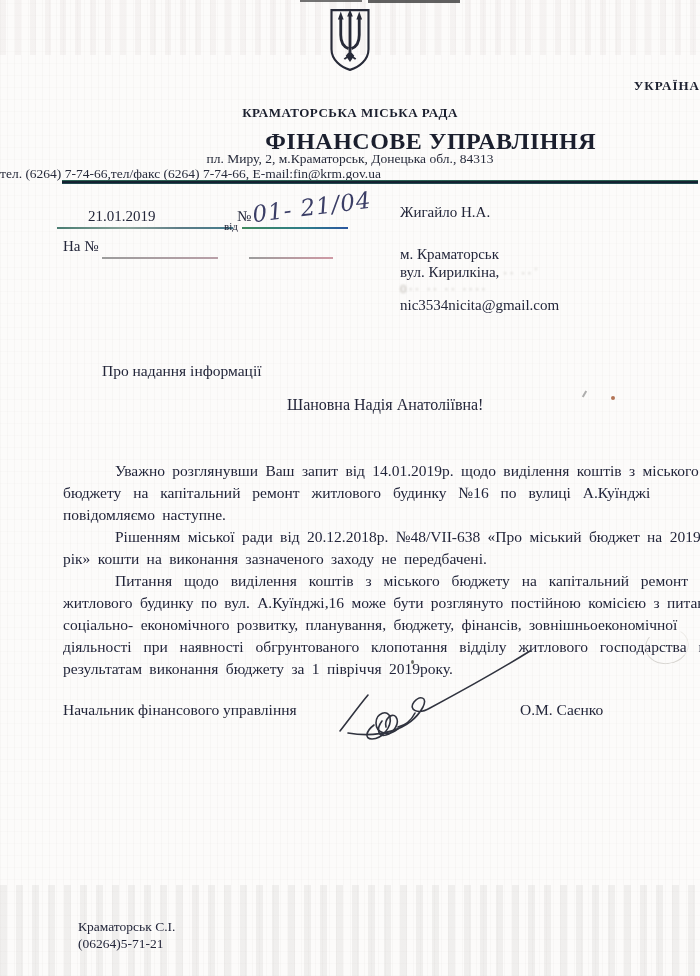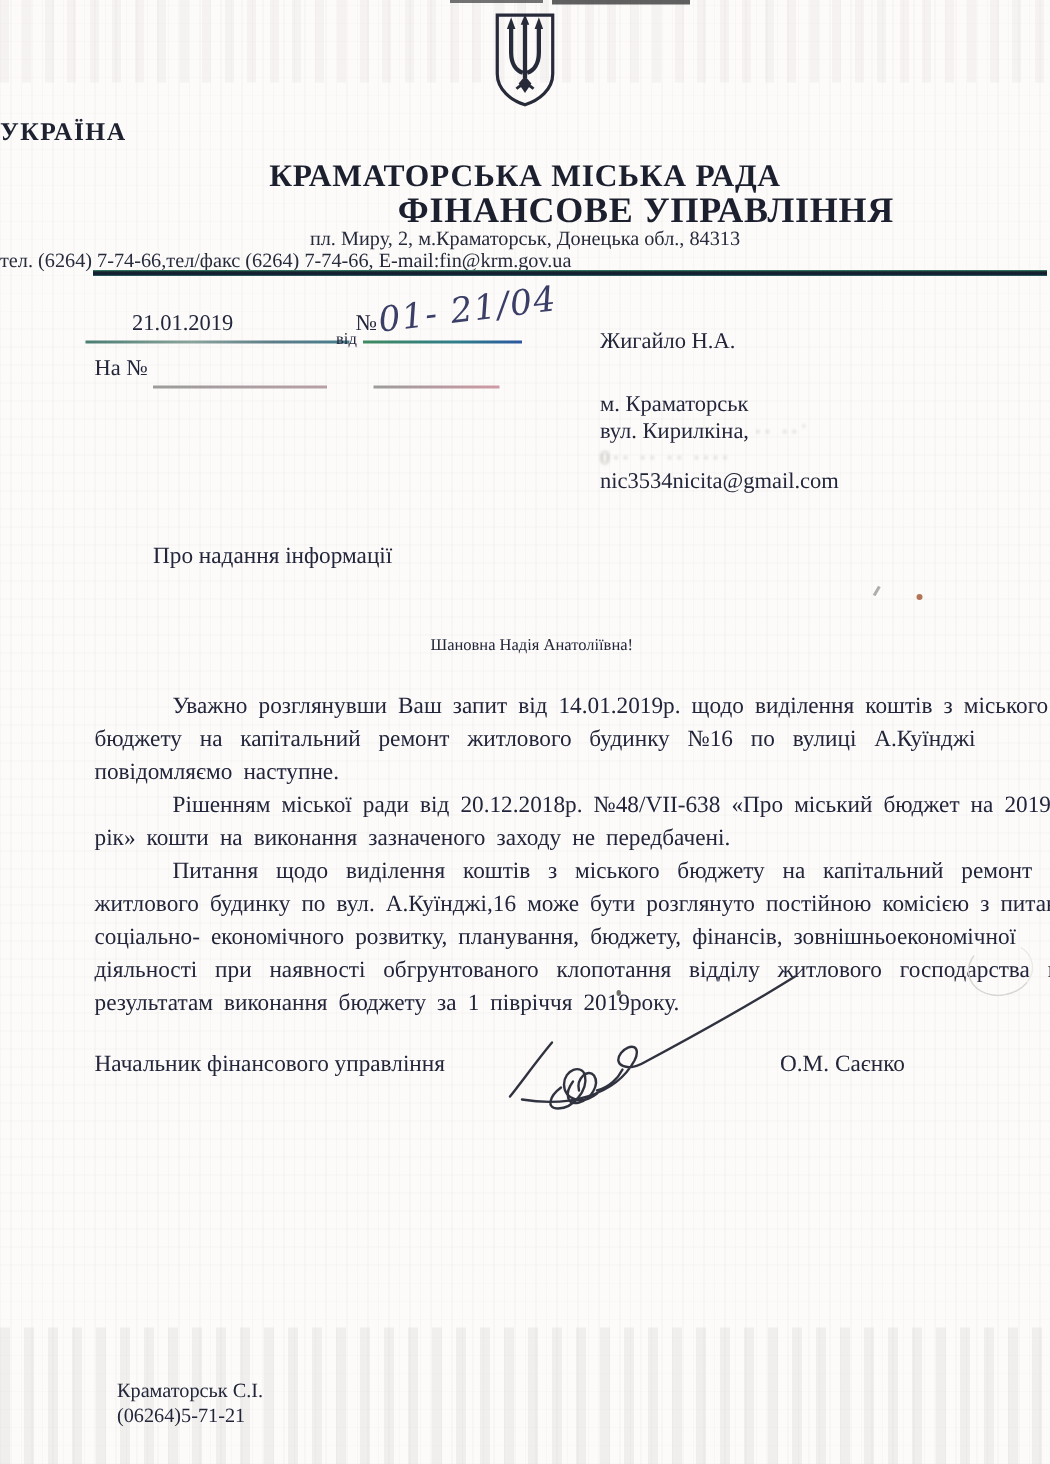--- a/index.html
+++ b/index.html
@@ -17,24 +17,24 @@
   }
   .noise-band{position:absolute;left:0;width:100%;pointer-events:none;}
   .noise-top{top:0;height:55px;background:repeating-linear-gradient(90deg, rgba(203,190,190,0.14) 0 6px, rgba(255,255,255,0) 6px 15px);}
   .noise-bottom{top:885px;height:91px;background:repeating-linear-gradient(90deg, rgba(186,184,182,0.18) 0 7px, rgba(255,255,255,0) 7px 16px);}
   .top-smudge-a{position:absolute;left:300px;top:0;width:62px;height:2px;background:#454545;opacity:.75;}
   .top-smudge-b{position:absolute;left:368px;top:0;width:92px;height:3px;background:#3a3a3a;opacity:.8;}
 
   
   .emblem-wrap{position:absolute;left:0;top:8px;width:700px;text-align:center;}
   .emblem-svg{display:inline-block;}
-  .country{position:absolute;left:0;top:78px;width:700px;text-align:left;
-    font-weight:bold;font-size:17px;letter-spacing:1px;color:#1d2130;}
+  .country{position:absolute;left:0;top:78px;width:700px;text-align:right;
+    font-weight:bold;font-size:13px;letter-spacing:1px;color:#1d2130;}
   .org1{position:absolute;left:0;top:105px;width:700px;text-align:center;
-    font-weight:bold;font-size:21px;letter-spacing:.5px;color:#1b1f2e;}
+    font-weight:bold;font-size:13px;letter-spacing:.5px;color:#1b1f2e;}
   .org2{position:absolute;left:0;top:128px;width:596px;text-align:right;
     font-weight:bold;font-size:24px;letter-spacing:.5px;color:#1b1f2e;}
   .addr{position:absolute;left:0;top:151px;width:700px;text-align:center;font-size:13.5px;color:#262a3a;}
   .contacts{position:absolute;left:0;top:166px;width:700px;text-align:left;font-size:13.5px;color:#262a3a;}
   .rule{position:absolute;left:62px;top:180px;width:636px;height:4px;
     background:linear-gradient(180deg,#3f8f72 0%, #15262e 30%, #141b33 72%, #2e6f63 100%);}
 
   
   .ref-date{position:absolute;left:88px;top:208px;font-size:15px;}
   .u-date{position:absolute;left:57px;top:227px;width:176px;height:2px;
@@ -45,30 +45,30 @@
   .u-no{position:absolute;left:242px;top:227px;width:106px;height:2px;
     background:linear-gradient(90deg,#3f8a5f,#2f7d8a 60%,#2b57a0);}
   .ref-reply-label{position:absolute;left:63px;top:238px;font-size:15px;}
   .u-reply{position:absolute;left:102px;top:257px;width:116px;height:2px;
     background:linear-gradient(90deg,#9c9c9c,#b9a0a8);}
   .ref-vid-label{position:absolute;left:224px;top:220px;font-size:11px;}
   .u-vid{position:absolute;left:249px;top:257px;width:84px;height:2px;
     background:linear-gradient(90deg,#9c9c9c,#cf9aa5);}
 
   
-  .rcp{position:absolute;font-size:15px;color:#23263a;white-space:nowrap;margin-top:16px;}
+  .rcp{position:absolute;font-size:15px;color:#23263a;white-space:nowrap;}
   .rcp-name{left:400px;top:204px;}
   .rcp-city{left:400px;top:246px;}
   .rcp-street{left:400px;top:264px;}
   .rcp-phone{left:400px;top:281px;}
   .rcp-email{left:400px;top:297px;}
   .redacted{color:#b8b3ac;filter:blur(1.2px);letter-spacing:2px;font-size:13px;}
 
   .subject{position:absolute;left:78px;top:362px;font-size:15.5px;margin-left:24px;}
-  .salutation{position:absolute;left:287px;top:424px;font-size:11px;}
+  .salutation{position:absolute;left:287px;top:396px;font-size:16px;}
 
   
   .body-text{position:absolute;left:63px;top:460px;width:680px;font-size:15.5px;line-height:22px;color:#22253a;}
   .body-line{white-space:nowrap;word-spacing:3.5px;}
   .body-line.indent{padding-left:52px;}
   .body-line.wide{word-spacing:8px;}
 
   
   .sig-position{position:absolute;left:63px;top:701px;font-size:15.5px;white-space:nowrap;}
   .sig-name{position:absolute;left:520px;top:701px;font-size:15.5px;white-space:nowrap;}

